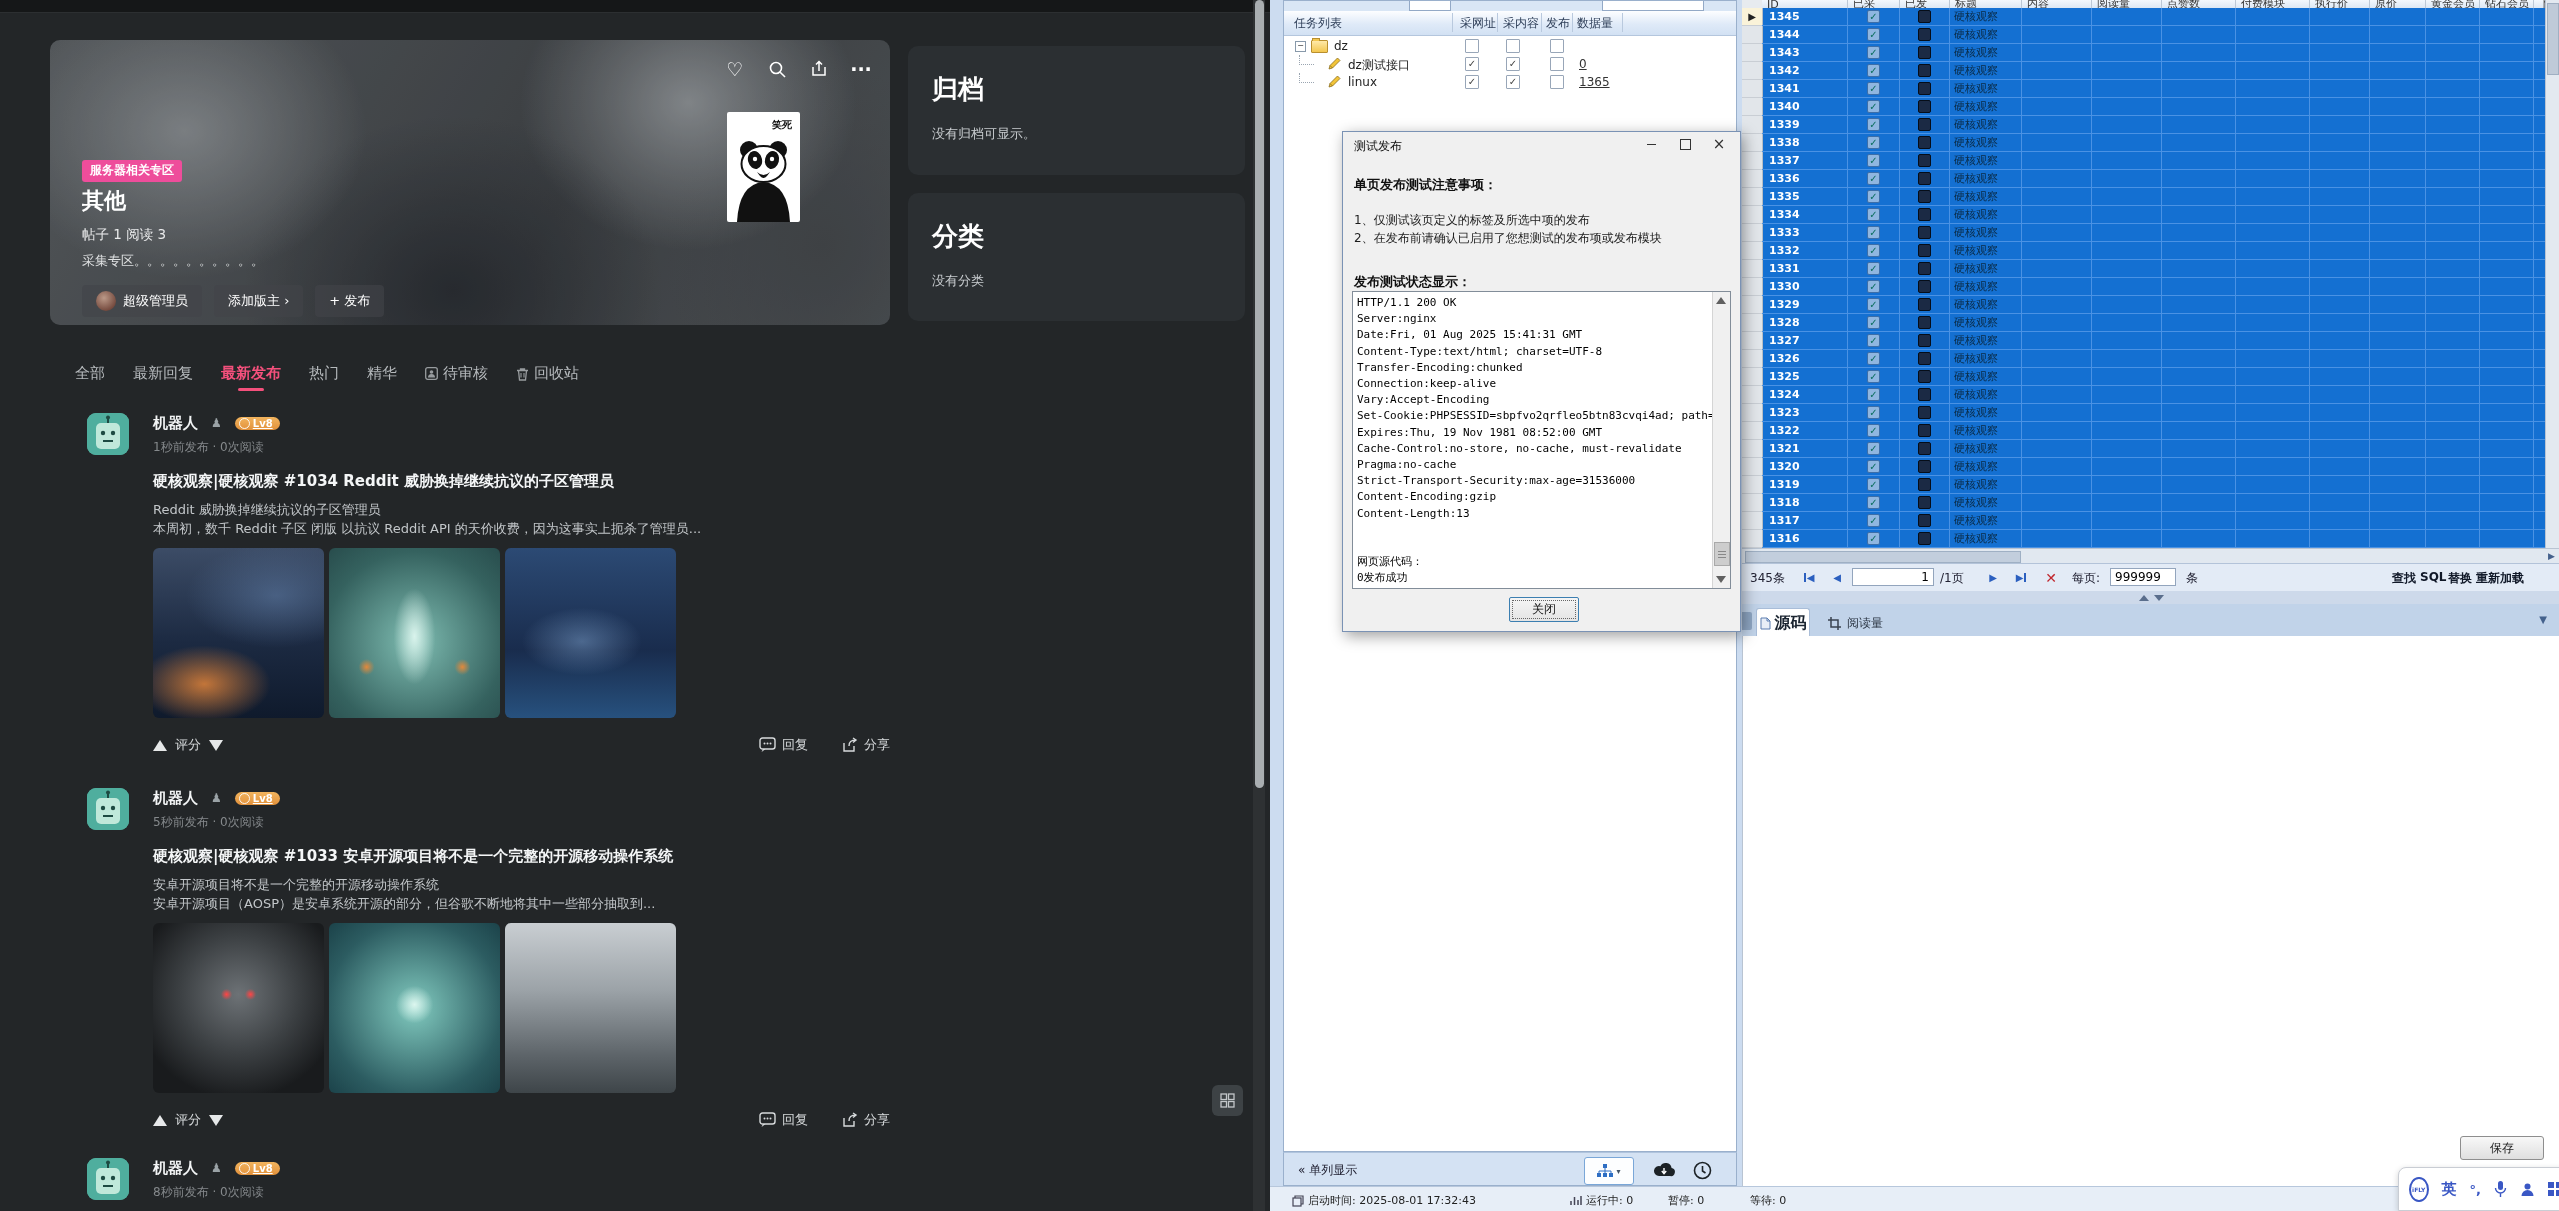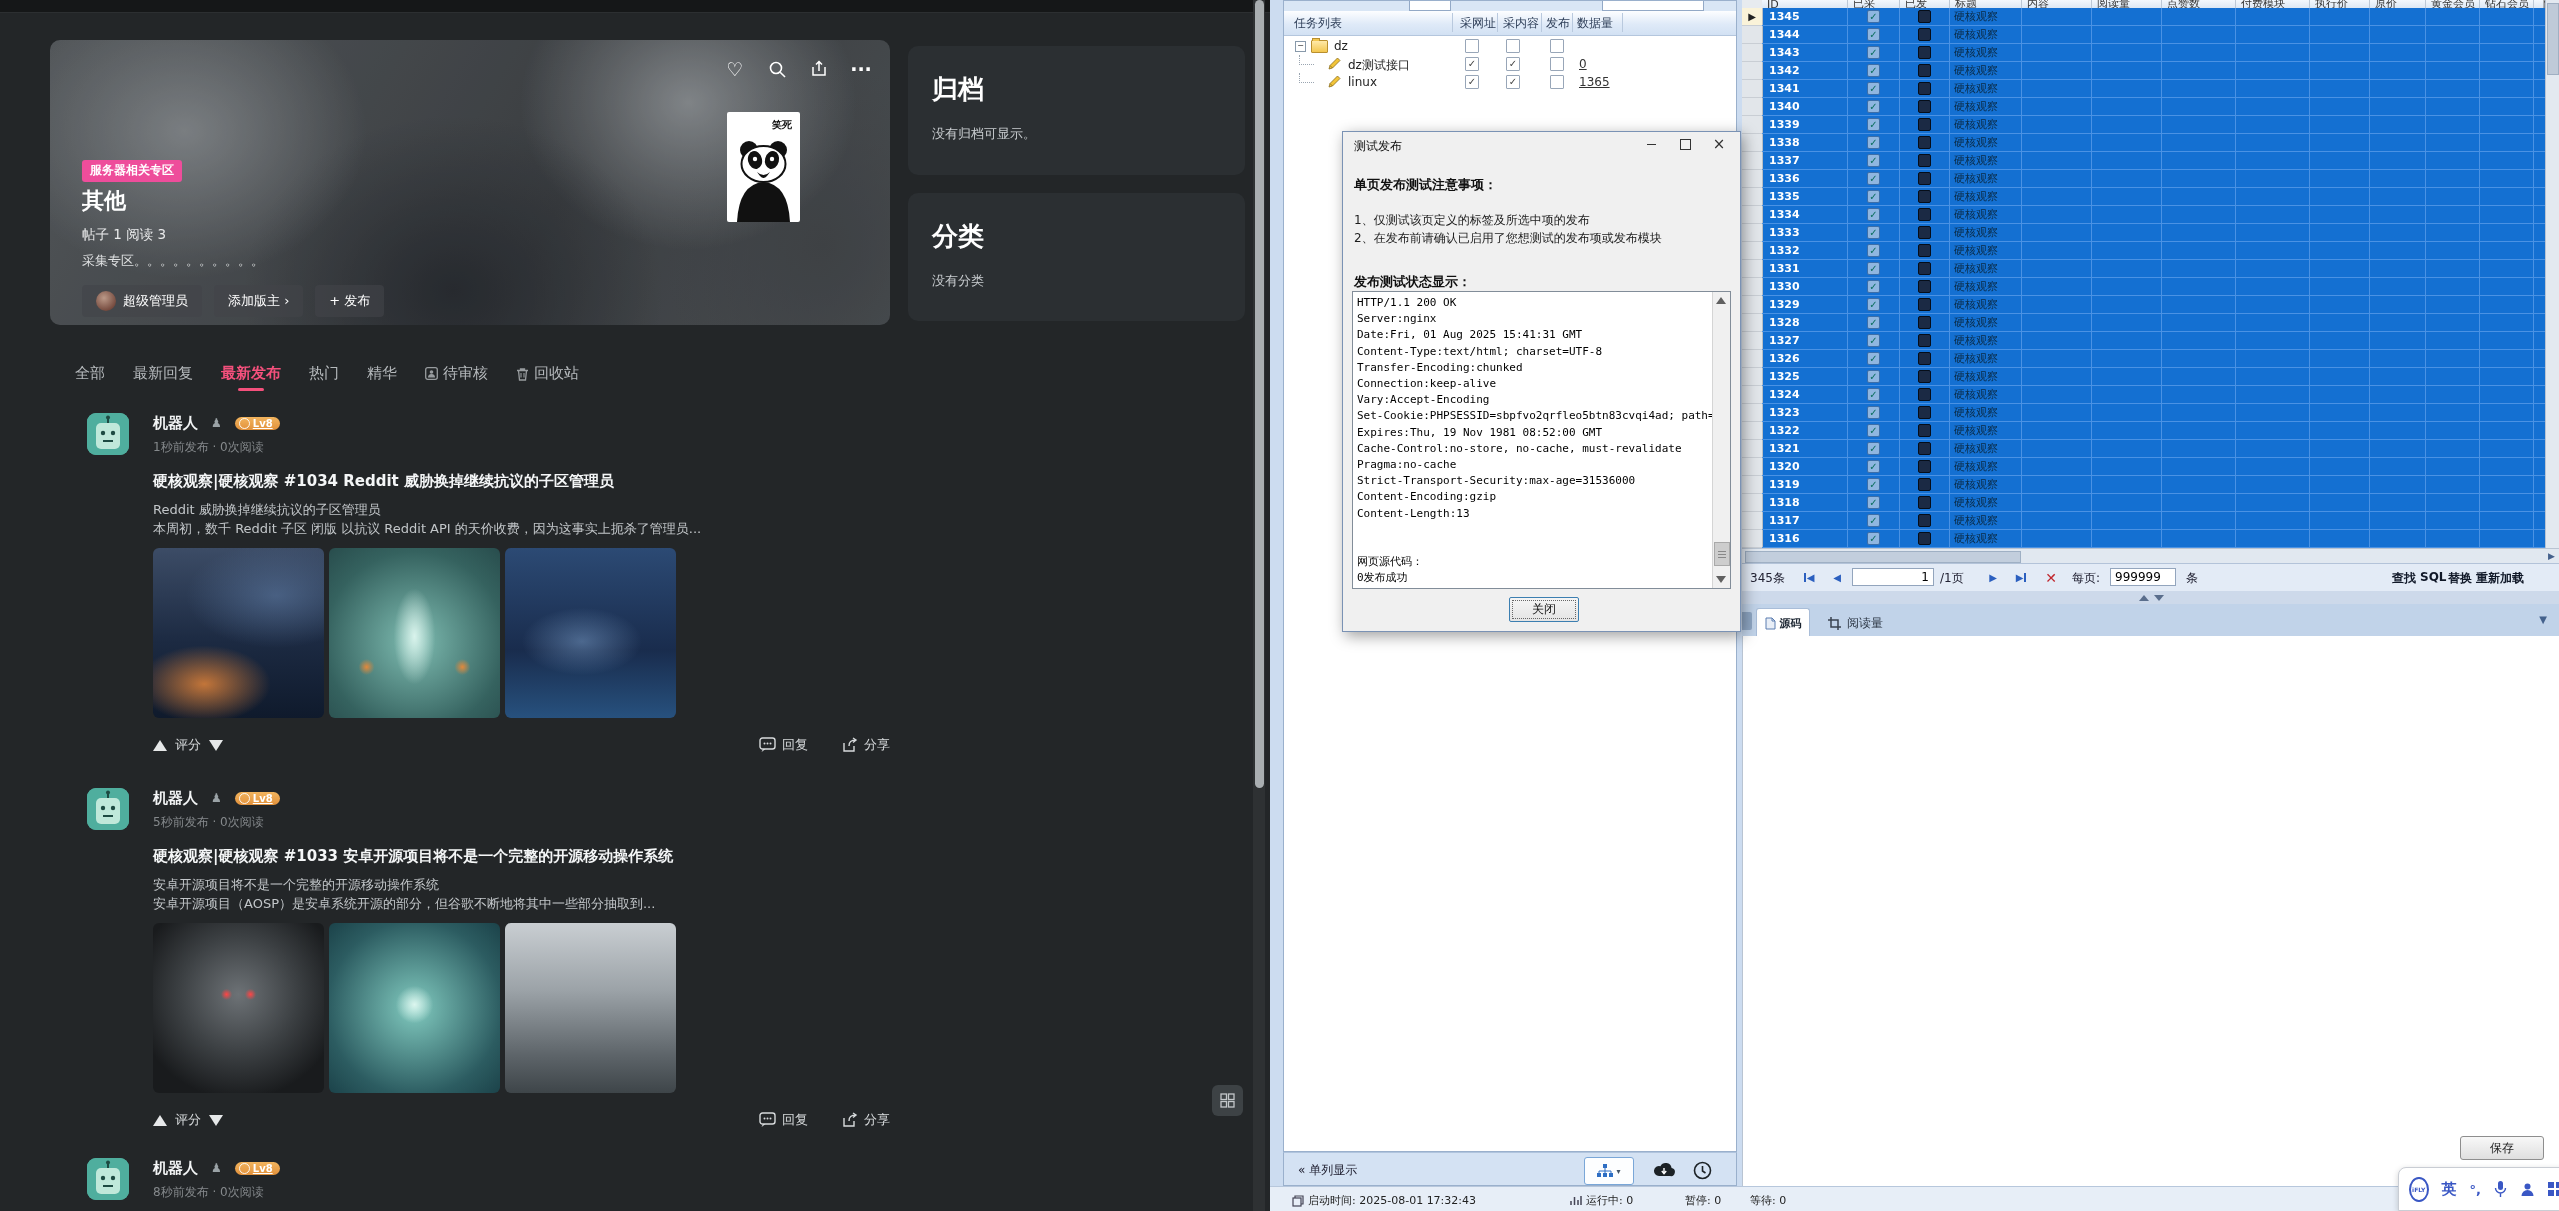--- a/index.html
+++ b/index.html
@@ -186,21 +186,21 @@
   .pg-tool{position:absolute;top:6px;font-weight:bold;color:#101828;}
 
   #splitter{left:1742px;top:591px;width:817px;height:13px;background:#cdd9ea;}
   .sp-tri{position:absolute;top:4px;width:0;height:0;border-left:5px solid transparent;border-right:5px solid transparent;}
   #sp-up{left:397px;border-bottom:6px solid #5a6e8c;}
   #sp-dn{left:412px;border-top:6px solid #5a6e8c;}
 
   
   #tabbar{left:1742px;top:604px;width:817px;height:32px;background:#c1d3e9;border-bottom:1px solid #a9bdd8;}
   #tab-src{position:absolute;left:14px;top:4px;width:52px;height:28px;background:#fff;border:1px solid #a9bdd8;border-bottom:none;
-    border-radius:3px 3px 0 0;display:flex;align-items:center;justify-content:center;gap:4px;font-size:11px;font-weight:bold;color:#1a2430;}
+    border-radius:3px 3px 0 0;display:flex;align-items:center;justify-content:center;gap:4px;font-size:16px;font-weight:bold;color:#1a2430;}
   #tab-read{position:absolute;left:76px;top:6px;height:26px;display:flex;align-items:center;gap:6px;font-size:12px;color:#2a3442;padding:0 10px;}
   #tab-partial{position:absolute;left:0px;top:8px;width:10px;height:18px;background:#8fa7c4;border-radius:0 2px 2px 0;}
   #tabbar .dd{position:absolute;right:12px;top:10px;color:#44618c;font-size:10px;}
   #content-white{left:1742px;top:636px;width:817px;height:550px;background:#fff;border-left:1px solid #b9c4d2;}
 
   #save-btn{left:2460px;top:1136px;width:84px;height:24px;background:linear-gradient(180deg,#f8f8f8,#dfdfdf);
     border:1px solid #8e8e8e;border-radius:3px;font-size:12px;color:#222;display:flex;align-items:center;justify-content:center;z-index:60;}
   #ime{left:2398px;top:1167px;width:165px;height:44px;background:#fff;border:1px solid #c9cdd4;border-radius:8px 0 0 0;
     box-shadow:0 2px 6px rgba(0,0,0,.18);z-index:70;display:flex;align-items:center;gap:13px;padding-left:10px;box-sizing:border-box;}
   .ime-ic{color:#3a57c4;font-weight:bold;font-size:15px;display:flex;align-items:center;justify-content:center;}
@@ -562,21 +562,21 @@
         <path d="M3 3V1h8v8h-2" fill="none" stroke="#445" stroke-width="1.2"></path>
       </svg>
     <span>启动时间: 2025-08-01 17:32:43</span>
   </span>
   <span class="sb" style="left:300px;">
     <svg width="12" height="11" viewBox="0 0 12 11">
         <path d="M1 10V6M4.5 10V2M8 10V5M11 10V1" stroke="#445" stroke-width="1.5"></path>
       </svg>
     <span>运行中: 0</span>
   </span>
-  <span class="sb" style="left:398px;margin-left:17px;">暂停: 0</span>
+  <span class="sb" style="left:398px;">暂停: 0</span>
   <span class="sb" style="left:480px;">等待: 0</span>
 </div>
 
 <div id="grid" class="abs">
   <div id="grid-corner"></div>
   <div id="grid-head">
       <span class="gh" style="width: 86px;">
         <i>ID</i>
       </span>
       <span class="gh" style="width: 52px;">

